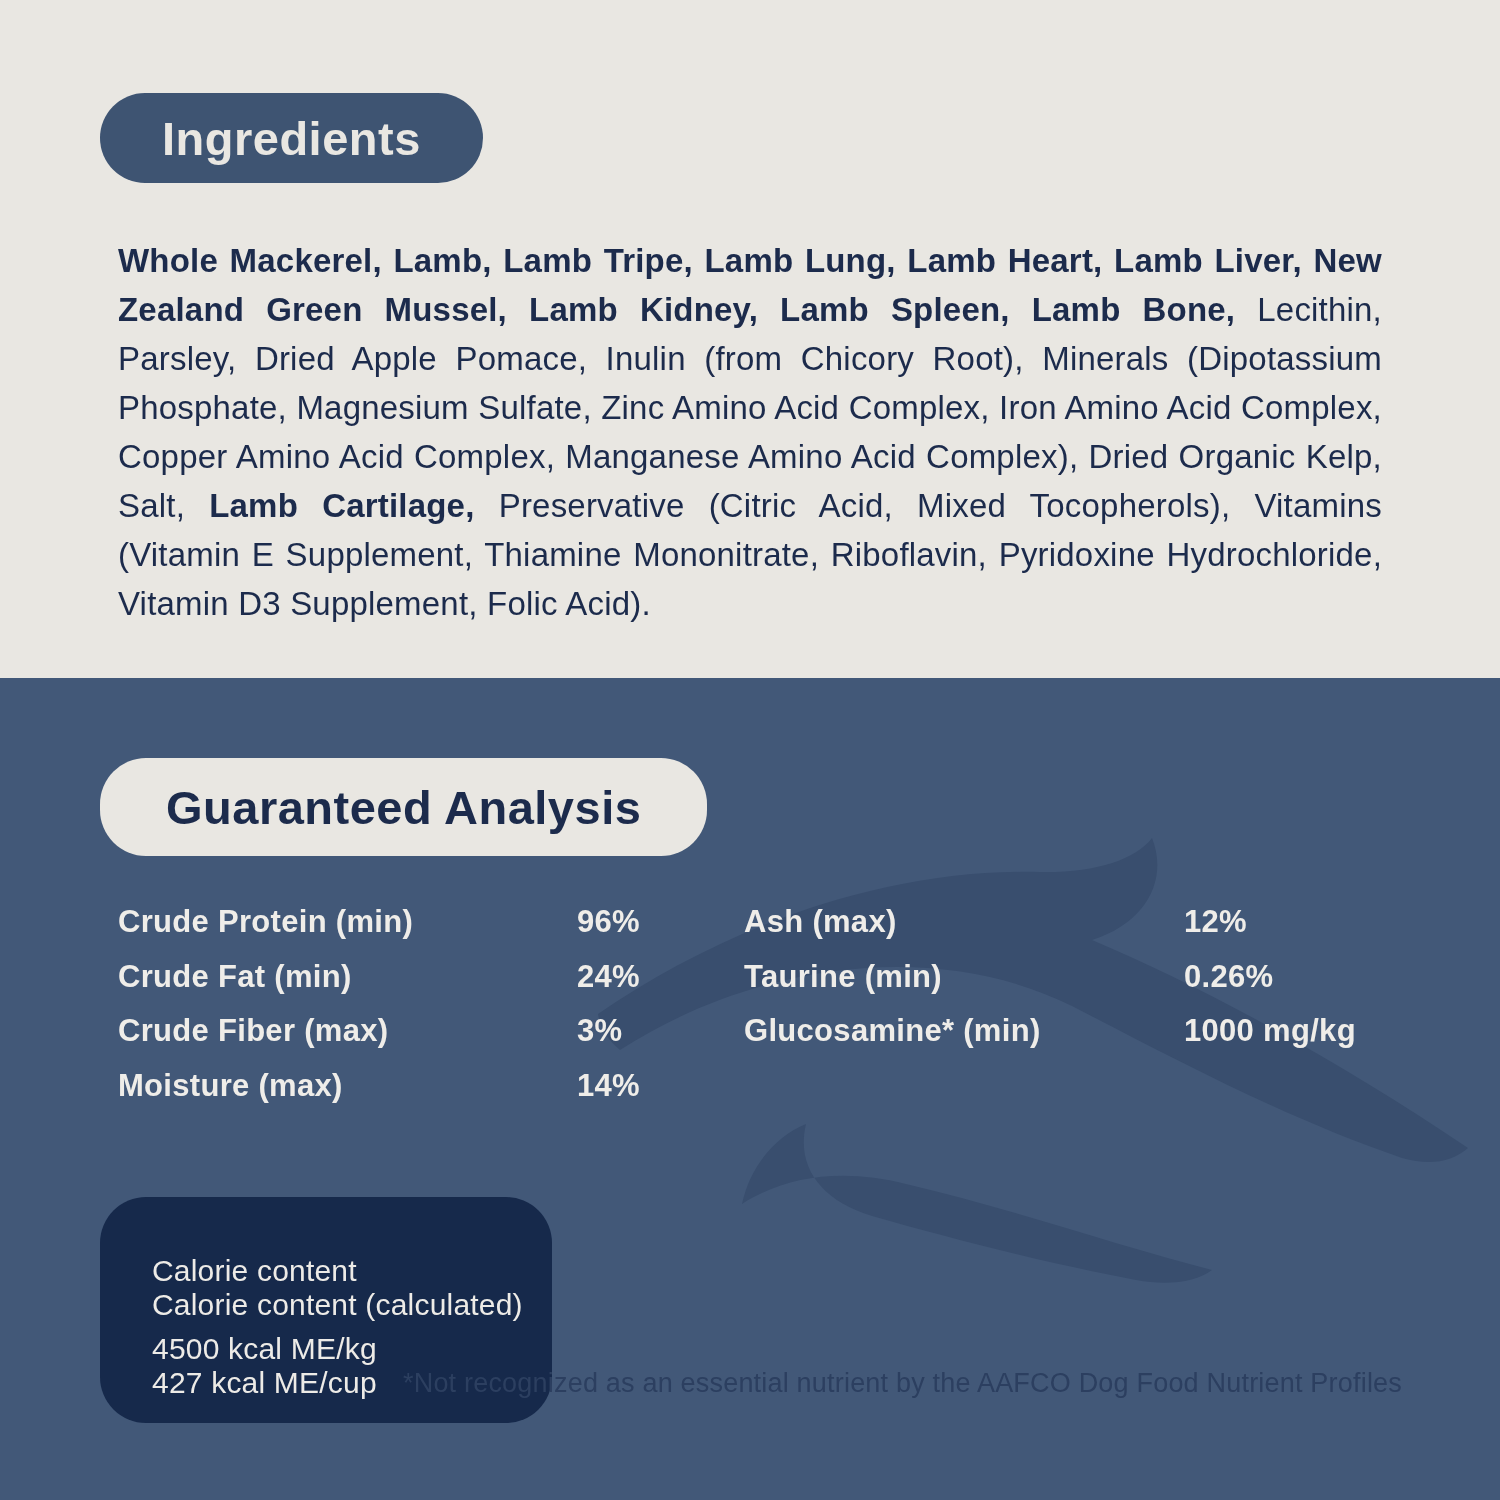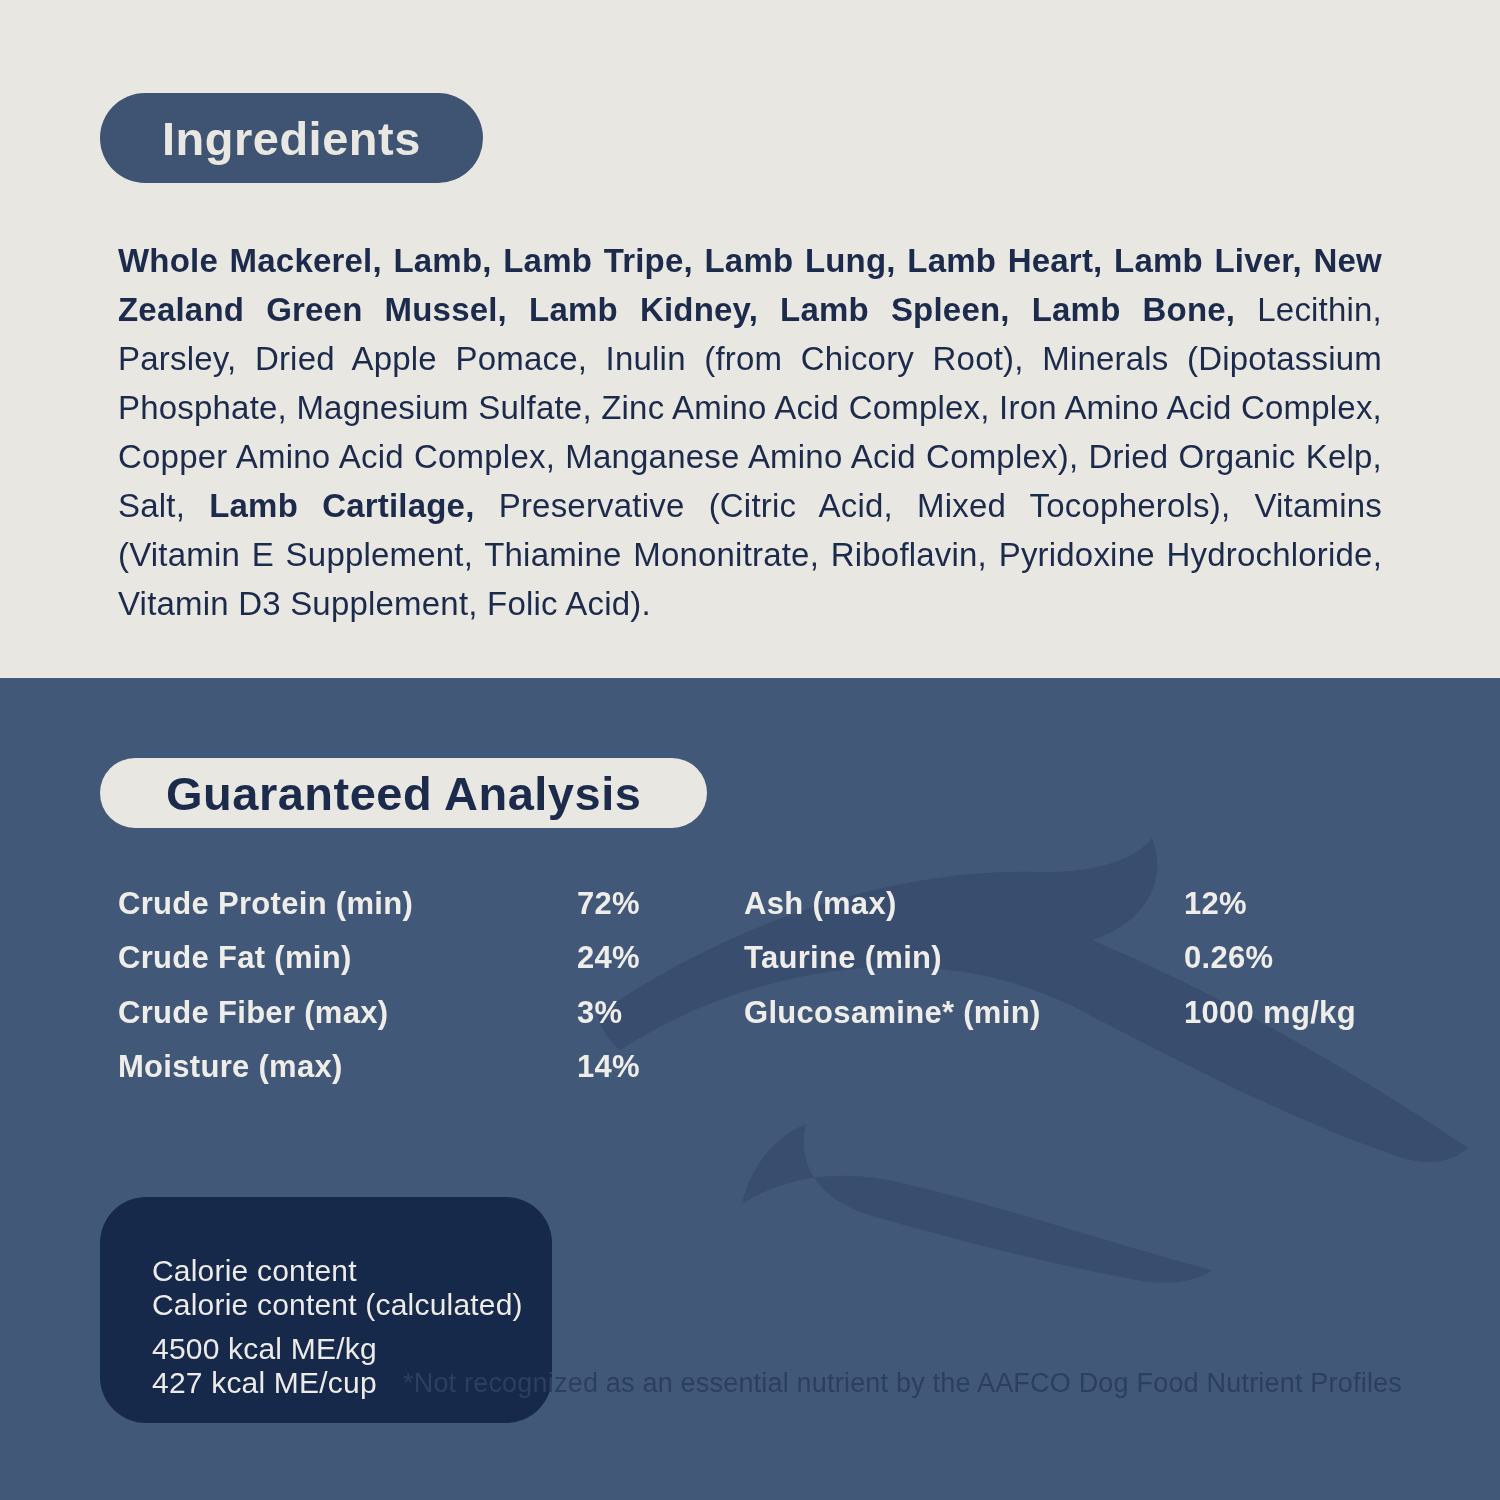--- a/index.html
+++ b/index.html
@@ -59,37 +59,37 @@
     background: #425878;
   }
   .swoosh-svg {
     position: absolute;
     left: 0; top: 0;
     width: 1500px; height: 822px;
     pointer-events: none;
   }
   .pill-ga {
     left: 100px; top: 80px; 
-    height: 70px;
+    height: 98px;
     padding: 0 66px;
     background: #e9e7e2;
     color: #1c2b4c;
     font-size: 47px;
   }
   .ga-table {
     position: absolute;
     top: 208px; 
   }
   .ga-table-left  { left: 118px; width: 640px; }
   .ga-table-right { left: 744px; width: 660px; }
   .ga-row {
     position: relative;
     height: 54.4px;
     display: flex;
-    align-items: flex-start;
+    align-items: flex-end;
   }
   .ga-label, .ga-value {
     color: #efede9;
     font-size: 31px;
     font-weight: 700;
     letter-spacing: 0.3px;
     white-space: nowrap;
   }
   .ga-value { position: absolute; }
   .ga-table-left  .ga-value { left: 459px; }
@@ -156,21 +156,21 @@
         C 820 1200 796 1166 806 1124 Z"></path>
     </svg>
 
     <div class="pill pill-ga">
       <span>Guaranteed Analysis</span>
     </div>
 
     <div class="ga-table ga-table-left">
       <div class="ga-row">
         <span class="ga-label">Crude Protein (min)</span>
-        <span class="ga-value">72%</span>
+        <span class="ga-value">96%</span>
       </div>
       <div class="ga-row">
         <span class="ga-label">Crude Fat (min)</span>
         <span class="ga-value">24%</span>
       </div>
       <div class="ga-row">
         <span class="ga-label">Crude Fiber (max)</span>
         <span class="ga-value">3%</span>
       </div>
       <div class="ga-row">

